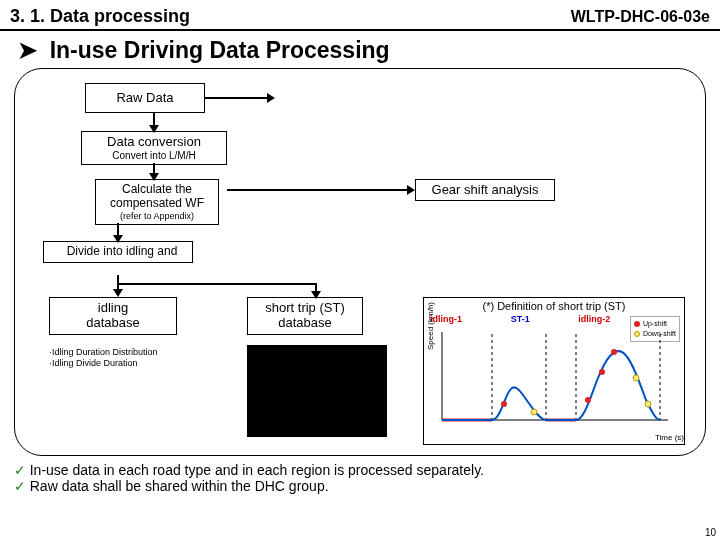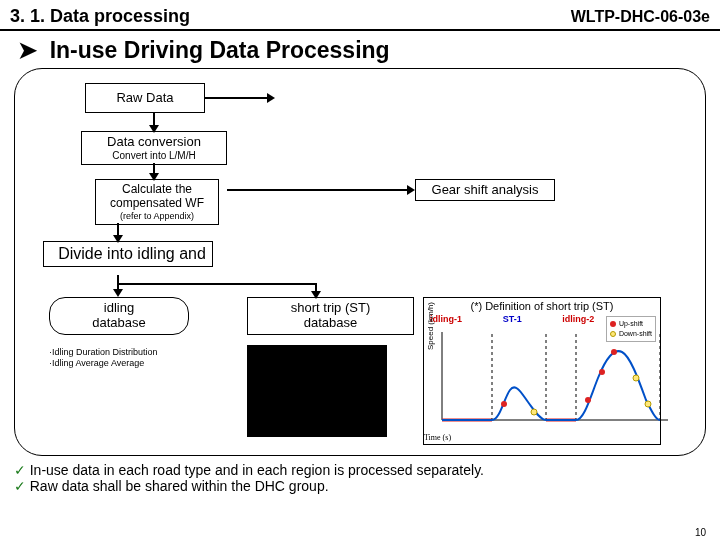--- a/index.html
+++ b/index.html
@@ -48,42 +48,42 @@
   
   .b-raw        { left: 70px;  top: 14px;  width: 120px; height: 30px; font-size: 13px; display:flex; align-items:center; justify-content:center; }
   .b-filter     { left: 260px; top: 10px;  width: 140px; height: 36px; font-size: 12px; }
   .b-conv       { left: 66px;  top: 62px;  width: 146px; }
   .b-conv .ttl  { font-size: 13px; }
   .b-conv .sub  { font-size: 10px; }
   .b-calc       { left: 80px;  top: 110px; width: 124px; }
   .b-calc .ttl  { font-size: 12px; }
   .b-calc .sub  { font-size: 9px; }
   .b-gear       { left: 400px; top: 110px; width: 140px; height: 22px; font-size: 13px; display:flex; align-items:center; justify-content:center;text-align:center; }
-  .b-divide     { left: 28px;  top: 172px; width: 170px; font-size: 16px; padding-left: 12px; }
-  .b-idling     { left: 34px;  top: 228px; width: 140px; font-size: 13px; border-radius: 16px; }
-  .b-st         { left: 232px; top: 228px; width: 167px; font-size: 13px; }
+  .b-divide     { left: 28px;  top: 172px; width: 150px; font-size: 12px; padding-left: 12px; }
+  .b-idling     { left: 34px;  top: 228px; width: 128px; font-size: 13px; }
+  .b-st         { left: 232px; top: 228px; width: 116px; font-size: 13px; }
 
   .idling-notes {
     position: absolute;
     left: 34px; top: 278px;
     font-size: 9px;
     line-height: 1.25;
   }
 
   .blackbox {
     position: absolute;
     left: 232px; top: 276px;
     width: 140px; height: 92px;
     background: #000;
   }
 
   .def-block {
     position: absolute;
     left: 408px; top: 228px;
-    width: 238px;
+    width: 262px;
     height: 148px;
     border: 1px solid #000;
     padding: 2px 4px;
   }
   .def-title { font-size: 11px; text-align:center; }
   .def-row {
     display:flex; justify-content:space-between; font-size:9px; font-weight:bold;
     padding: 2px 2px 0 2px;
   }
   .def-row span:nth-child(1){color:#c00;}
@@ -98,37 +98,37 @@
   .legend .row{display:flex;align-items:center;gap:3px;}
   .legend .dot{width:6px;height:6px;border-radius:50%;}
   .up  {background:#d22;}
   .dn  {background:#ffe87a;border:1px solid #b49a00;}
 
   .axis-y {
     position:absolute; left:2px; top:52px;
     transform: rotate(-90deg); transform-origin: left top;
     font-size:8px;
   }
-  .axis-x { position:absolute; bottom:2px; left:0; right:0; text-align:left; font-size:8px;font-family:Liberation Serif, serif;}
+  .axis-x { position:absolute; bottom:2px; left:0; right:0; text-align:right; font-size:8px;}
 
   
   .chart { position:absolute; left:14px; top:30px; width:234px; height:100px; }
   .arrow-line-v { position:absolute; width:2px; background:#000; }
   .arrow-line-h { position:absolute; height:2px; background:#000; }
   .arrow-head-d { position:absolute; width:0;height:0;border-left:5px solid transparent;border-right:5px solid transparent;border-top:8px solid #000;}
   .arrow-head-r { position:absolute; width:0;height:0;border-top:5px solid transparent;border-bottom:5px solid transparent;border-left:8px solid #000;}
 
   .bullets {
     padding: 6px 14px 0 14px;
     font-size: 14px;
   }
   .bullets .chk { color:#1a7a1a; margin-right:4px; }
 
   .pagenum {
-    position:absolute; right:14px; bottom:2px; font-size:10px;margin-top:16px;
+    position:absolute; right:4px; bottom:2px; font-size:10px;margin-top:16px;
   }
 </style>
 </head>
 <body>
 
 <div class="header">
   <span class="header-title">3. 1. Data processing</span>
   <span class="header-code">WLTP-DHC-06-03e</span>
 </div>
 
@@ -164,21 +164,21 @@
     <div>database</div>
   </div>
 
   <div class="box b-st">
     <div>short trip (ST)</div>
     <div>database</div>
   </div>
 
   <div class="idling-notes">
     <div>·Idling Duration Distribution</div>
-    <div>·Idling Average Average</div>
+    <div>·Idling Divide Duration</div>
   </div>
 
   <div class="blackbox"></div>
 
   <div class="arrow-line-h" style="left:190px; top:28px; width:64px;"></div>
   <div class="arrow-head-r" style="left:252px; top:24px;"></div>
 
   <div class="arrow-line-v" style="left:138px; top:44px; height:16px;"></div>
   <div class="arrow-head-d" style="left:134px; top:56px;"></div>
 

